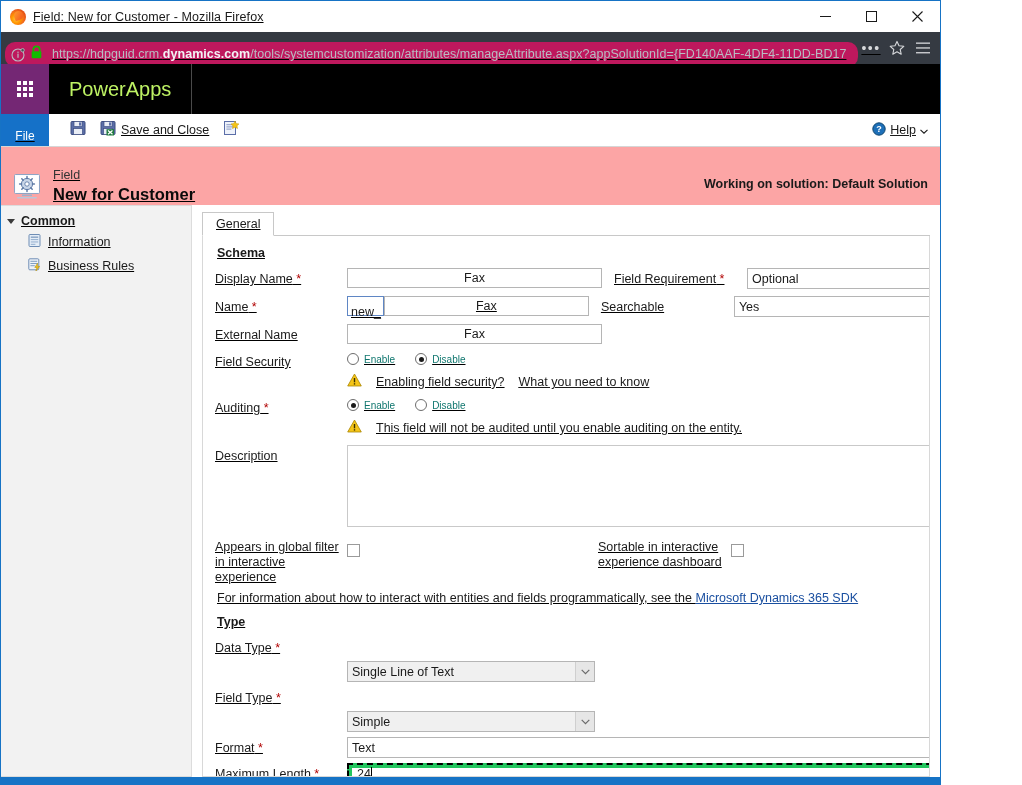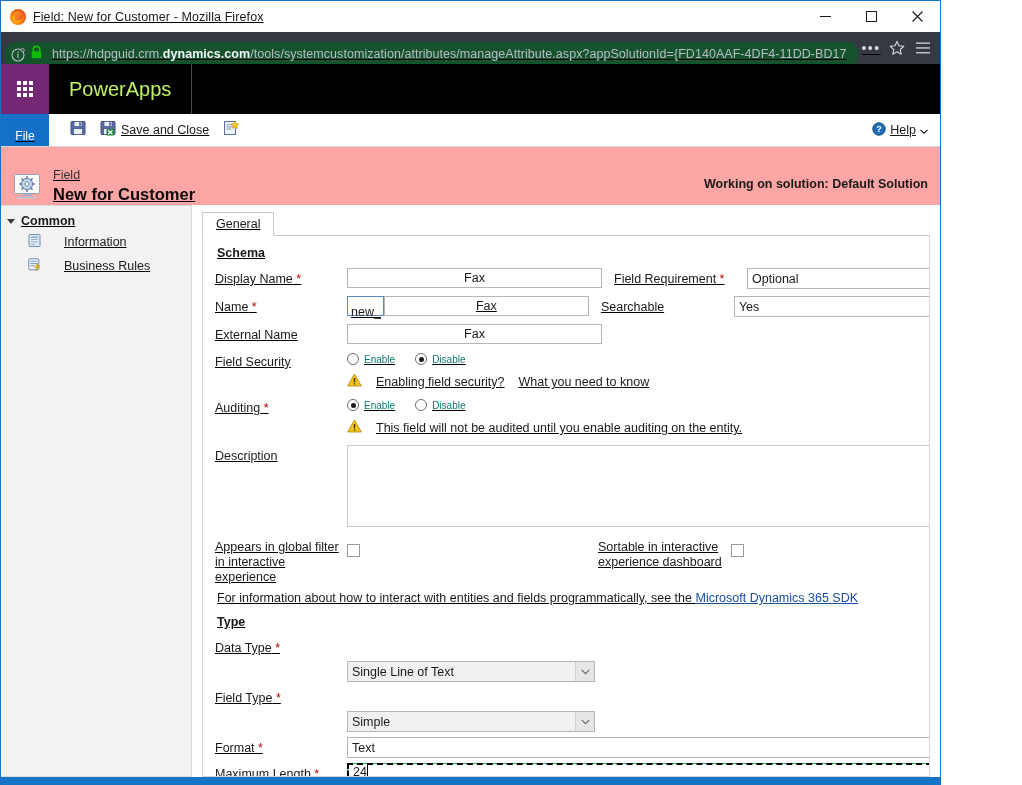--- a/index.html
+++ b/index.html
@@ -48,21 +48,21 @@
   }
   .wbtn svg { display: block; }
 
   
   #navbar {
     height: 32px; background: #353a42;
     display: flex; align-items: center;
     flex: 0 0 32px; padding: 0 4px;
   }
   #urlbar {
-    flex: 1 1 auto; height: 25px; background: #14532d;
+    flex: 1 1 auto; height: 25px; background: #be185d;
     border-radius: 10px; display: flex; align-items: center;
     padding: 0 6px; overflow: hidden; min-width: 0; margin-top: 12px;
   }
   #identity-info {
     width: 15px; height: 15px; flex: 0 0 15px; margin-right: 4px;
     position: relative;
   }
   #identity-info svg { display: block; }
   #lock-icon { width: 13px; flex: 0 0 13px; margin-right: 9px; }
   #url-text {
@@ -148,21 +148,21 @@
   .side-group {
     display: flex; align-items: center; gap: 4px;
     padding: 2px 0 2px 6px; font-weight: bold; color: #1a1a1a;
   }
   .side-group .tri {
     width: 0; height: 0; border-left: 4px solid transparent;
     border-right: 4px solid transparent; border-top: 5px solid #3b3b3b;
     margin-right: 2px;
   }
   .side-item {
-    display: flex; align-items: center; gap: 22px;
+    display: flex; align-items: center; gap: 6px;
     padding: 3px 0 3px 26px; color: #1a1a1a;
   }
   .side-item .slbl { line-height: 16px; }
 
   #content {
     flex: 1 1 auto; background: #ffffff; position: relative;
     padding: 8px 10px 0 10px; min-width: 0;
   }
 
   
@@ -254,22 +254,22 @@
 
   .cb {
     width: 13px; height: 13px; border: 1px solid #9a9a9a;
     background: #ffffff; display: inline-block; flex: 0 0 13px;
   }
   .twoline { line-height: 15px; padding-top: 0; }
 
   .sdkline { font-size: 12.5px; color: #1a1a1a; margin: 6px 0 10px 2px; }
 
   .focusbox {
-    border: 1px solid #22c55e; background: #ffffff;
-    height: 21px; display: flex; align-items: flex-start;
+    border: 5px solid #22c55e; background: #ffffff;
+    height: 21px; display: flex; align-items: center;
     outline: 2px dashed #000000; outline-offset: -2px;
     position: relative;
   }
   .focusbox .fval {
     font-size: 12.5px; color: #1a1a1a; padding-left: 5px; line-height: 16px;
   }
   .caret {
     width: 1px; height: 13px; background: #000000;
     margin-left: 0px; display: inline-block;
   }

